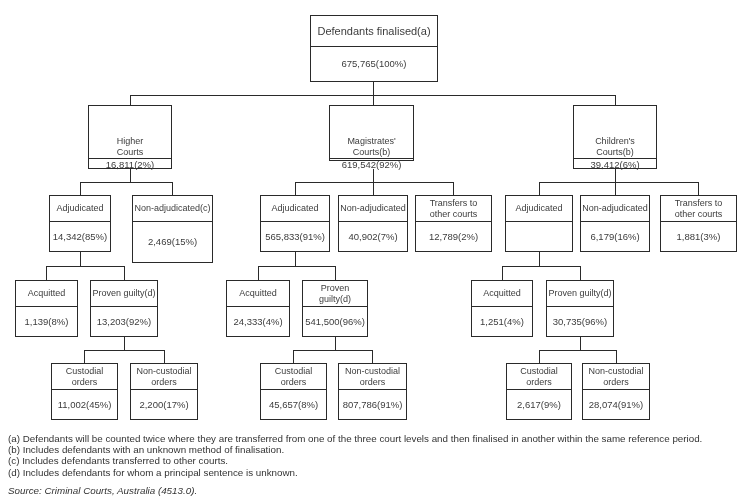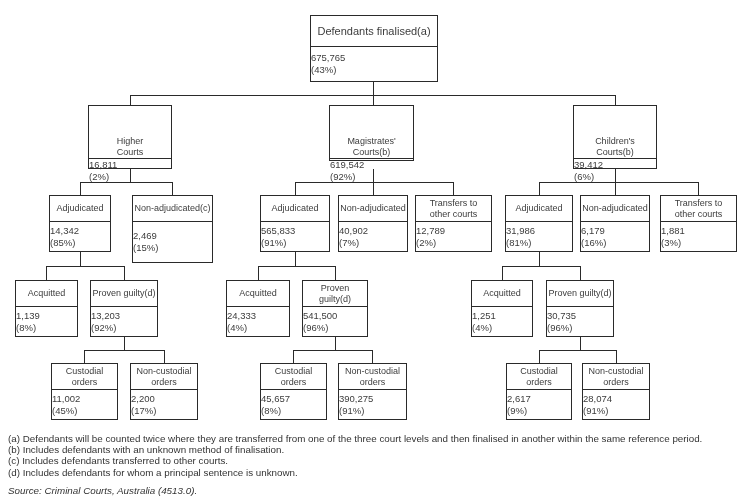--- a/index.html
+++ b/index.html
@@ -11,21 +11,21 @@
     position:absolute;border:1px solid #2a2a2a;background:#ffffff;
     box-sizing:border-box;display:flex;flex-direction:column;
   }
   .node-label{
     box-sizing:border-box;border-bottom:1px solid #2a2a2a;
     display:flex;align-items:center;justify-content:center;
     text-align:center;white-space:pre-line;
     font-size:9px;line-height:10.5px;padding:1px 1px;
   }
   .node-value{
-    flex:1;display:flex;flex-direction:column;align-items:flex-start;justify-content:center;
+    flex:1;display:flex;flex-direction:row;align-items:center;justify-content:center;
     font-size:9.5px;line-height:12px;text-align:center;
   }
   .lvl1 .node-label{height:31px;font-size:11px;}
   .lvl2 .node-label{height:31px;margin-top:29px;}
   .lvl3 .node-label{height:26px;}
   .conn{position:absolute;background:#2a2a2a;}
   .notes{
     position:absolute;left:8px;top:433px;width:732px;
     font-size:9.8px;line-height:11.2px;color:#333333;
   }
@@ -87,21 +87,21 @@
 
   <div class="conn" style="left:580px;top:337px;width:1px;height:13px"></div>
   <div class="conn" style="left:539px;top:350px;width:78px;height:1px"></div>
   <div class="conn" style="left:539px;top:350px;width:1px;height:13px"></div>
   <div class="conn" style="left:616px;top:350px;width:1px;height:13px"></div>
 
   <div class="node lvl1" style="left:310px;top:15px;width:128px;height:67px">
     <div class="node-label">Defendants finalised(a)</div>
     <div class="node-value">
       <span>675,765</span>
-      <span>(43%)</span>
+      <span>(100%)</span>
     </div>
   </div>
 
   <div class="node lvl2" style="left:88px;top:105px;width:84px;height:64px">
     <div class="node-label">Higher
 Courts</div>
     <div class="node-value">
       <span>16,811</span>
       <span>(2%)</span>
     </div>
@@ -154,24 +154,20 @@
   <div class="node lvl3" style="left:415px;top:195px;width:77px;height:57px">
     <div class="node-label">Transfers to
 other courts</div>
     <div class="node-value">
       <span>12,789</span>
       <span>(2%)</span>
     </div>
   </div>
   <div class="node lvl3" style="left:505px;top:195px;width:68px;height:57px">
     <div class="node-label">Adjudicated</div>
-    <div class="node-value">
-      <span>31,986</span>
-      <span>(81%)</span>
-    </div>
   </div>
   <div class="node lvl3" style="left:580px;top:195px;width:70px;height:57px">
     <div class="node-label">Non-adjudicated</div>
     <div class="node-value">
       <span>6,179</span>
       <span>(16%)</span>
     </div>
   </div>
   <div class="node lvl3" style="left:660px;top:195px;width:77px;height:57px">
     <div class="node-label">Transfers to
@@ -244,21 +240,21 @@
     <div class="node-label">Custodial orders</div>
     <div class="node-value">
       <span>45,657</span>
       <span>(8%)</span>
     </div>
   </div>
   <div class="node lvl3" style="left:338px;top:363px;width:69px;height:57px">
     <div class="node-label">Non-custodial
 orders</div>
     <div class="node-value">
-      <span>390,275</span>
+      <span>807,786</span>
       <span>(91%)</span>
     </div>
   </div>
   <div class="node lvl3" style="left:506px;top:363px;width:66px;height:57px">
     <div class="node-label">Custodial orders</div>
     <div class="node-value">
       <span>2,617</span>
       <span>(9%)</span>
     </div>
   </div>

